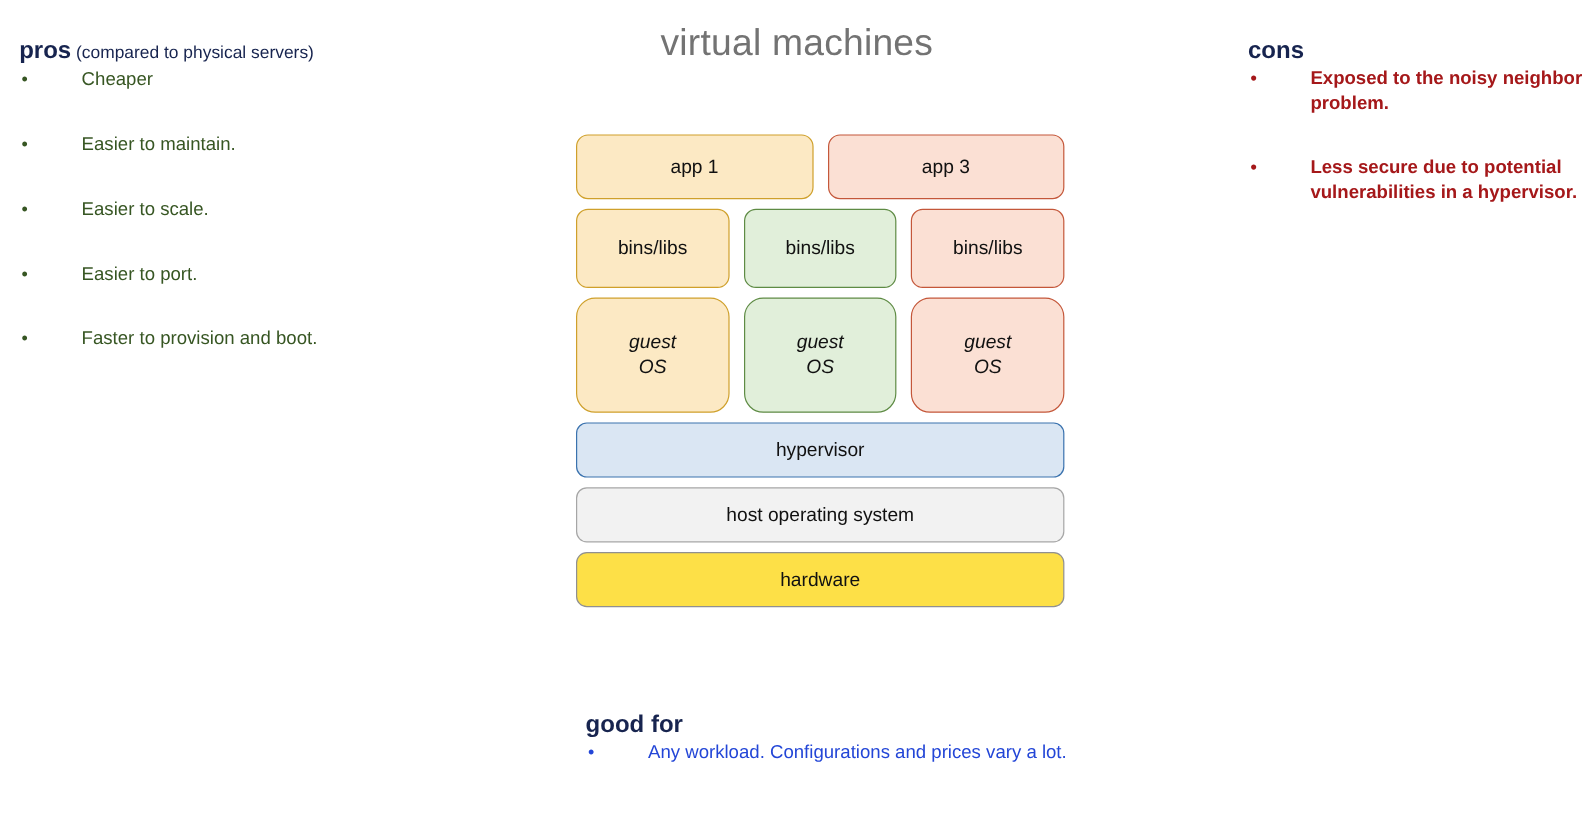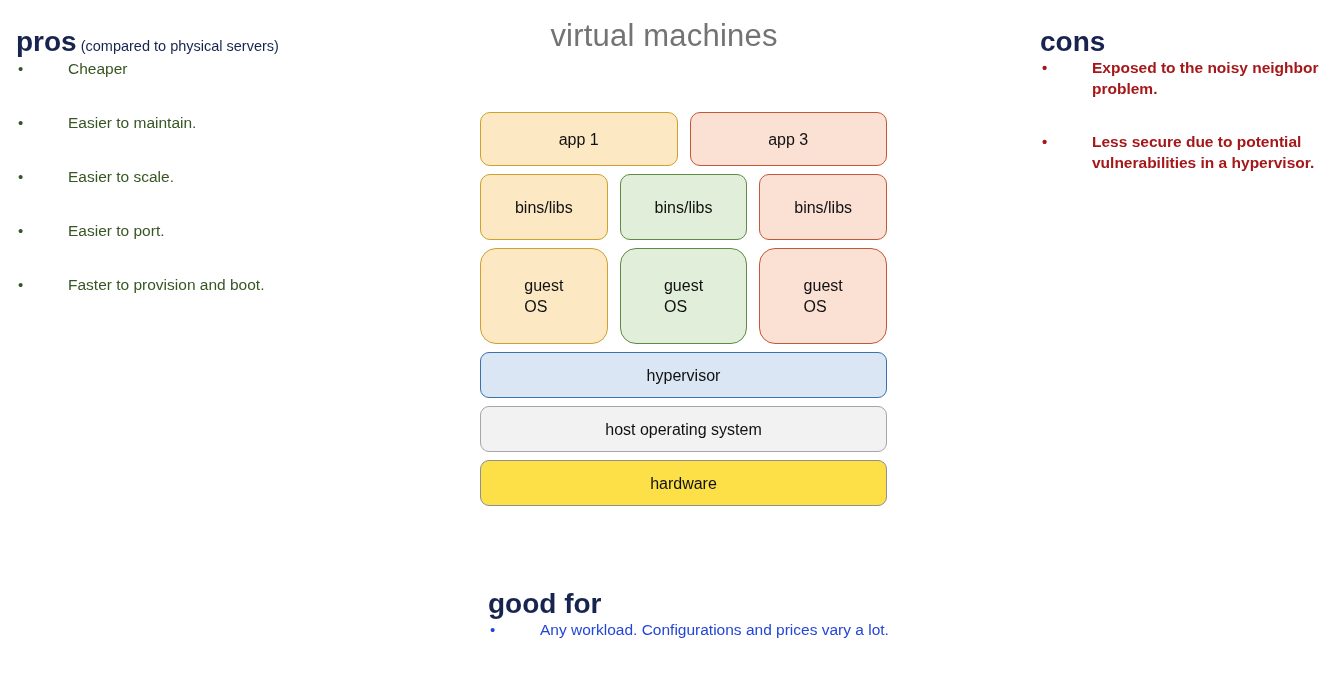--- a/index.html
+++ b/index.html
@@ -38,21 +38,21 @@
     left: 16px;
     top: 30px;
     width: 440px;
   }
   .panel-heading {
     color: #17244F;
     font-weight: 600;
     white-space: nowrap;
   }
   .pros-panel .panel-heading { font-size: 19px; line-height: 24px; }
-  .panel-heading .head-word { font-size: 28px; font-weight: 600; }
+  .panel-heading .head-word { font-size: 20px; font-weight: 600; }
   .panel-heading .head-sub {
     font-size: 14.5px;
     font-weight: 400;
     margin-left: 4px;
   }
 
   ul.bullets {
     list-style: none;
     margin: 0;
     padding: 0;
@@ -106,31 +106,31 @@
     display: flex;
     gap: 12px;
     margin-bottom: 8px;
   }
   .vm-col { flex: 1 1 0; }
 
   .box {
     display: flex;
     align-items: center;
     justify-content: center;
-    text-align: left;
+    text-align: center;
     font-size: 16px;
     line-height: 21px;
     color: #111111;
     border-style: solid;
     border-width: 1.6px;
     border-radius: 10px;
     padding: 2px 6px;
     white-space: pre-line;
   }
-  .box.tall { border-radius: 14px; }
+  .box.tall { border-radius: 14px; font-style: italic; }
   .box.wide { border-radius: 9px; }
 
   .row-app   .box { height: 54px; }
   .row-bins  .box { height: 66px; }
   .row-guest .box { height: 96px; border-radius: 16px; }
 
   .band { margin-bottom: 8px; }
   .band .box { width: 100%; height: 46px; }
   .band.hypervisor .box { height: 46px; border-radius: 9px; }
   .band.hostos .box    { height: 46px; border-radius: 9px; }

